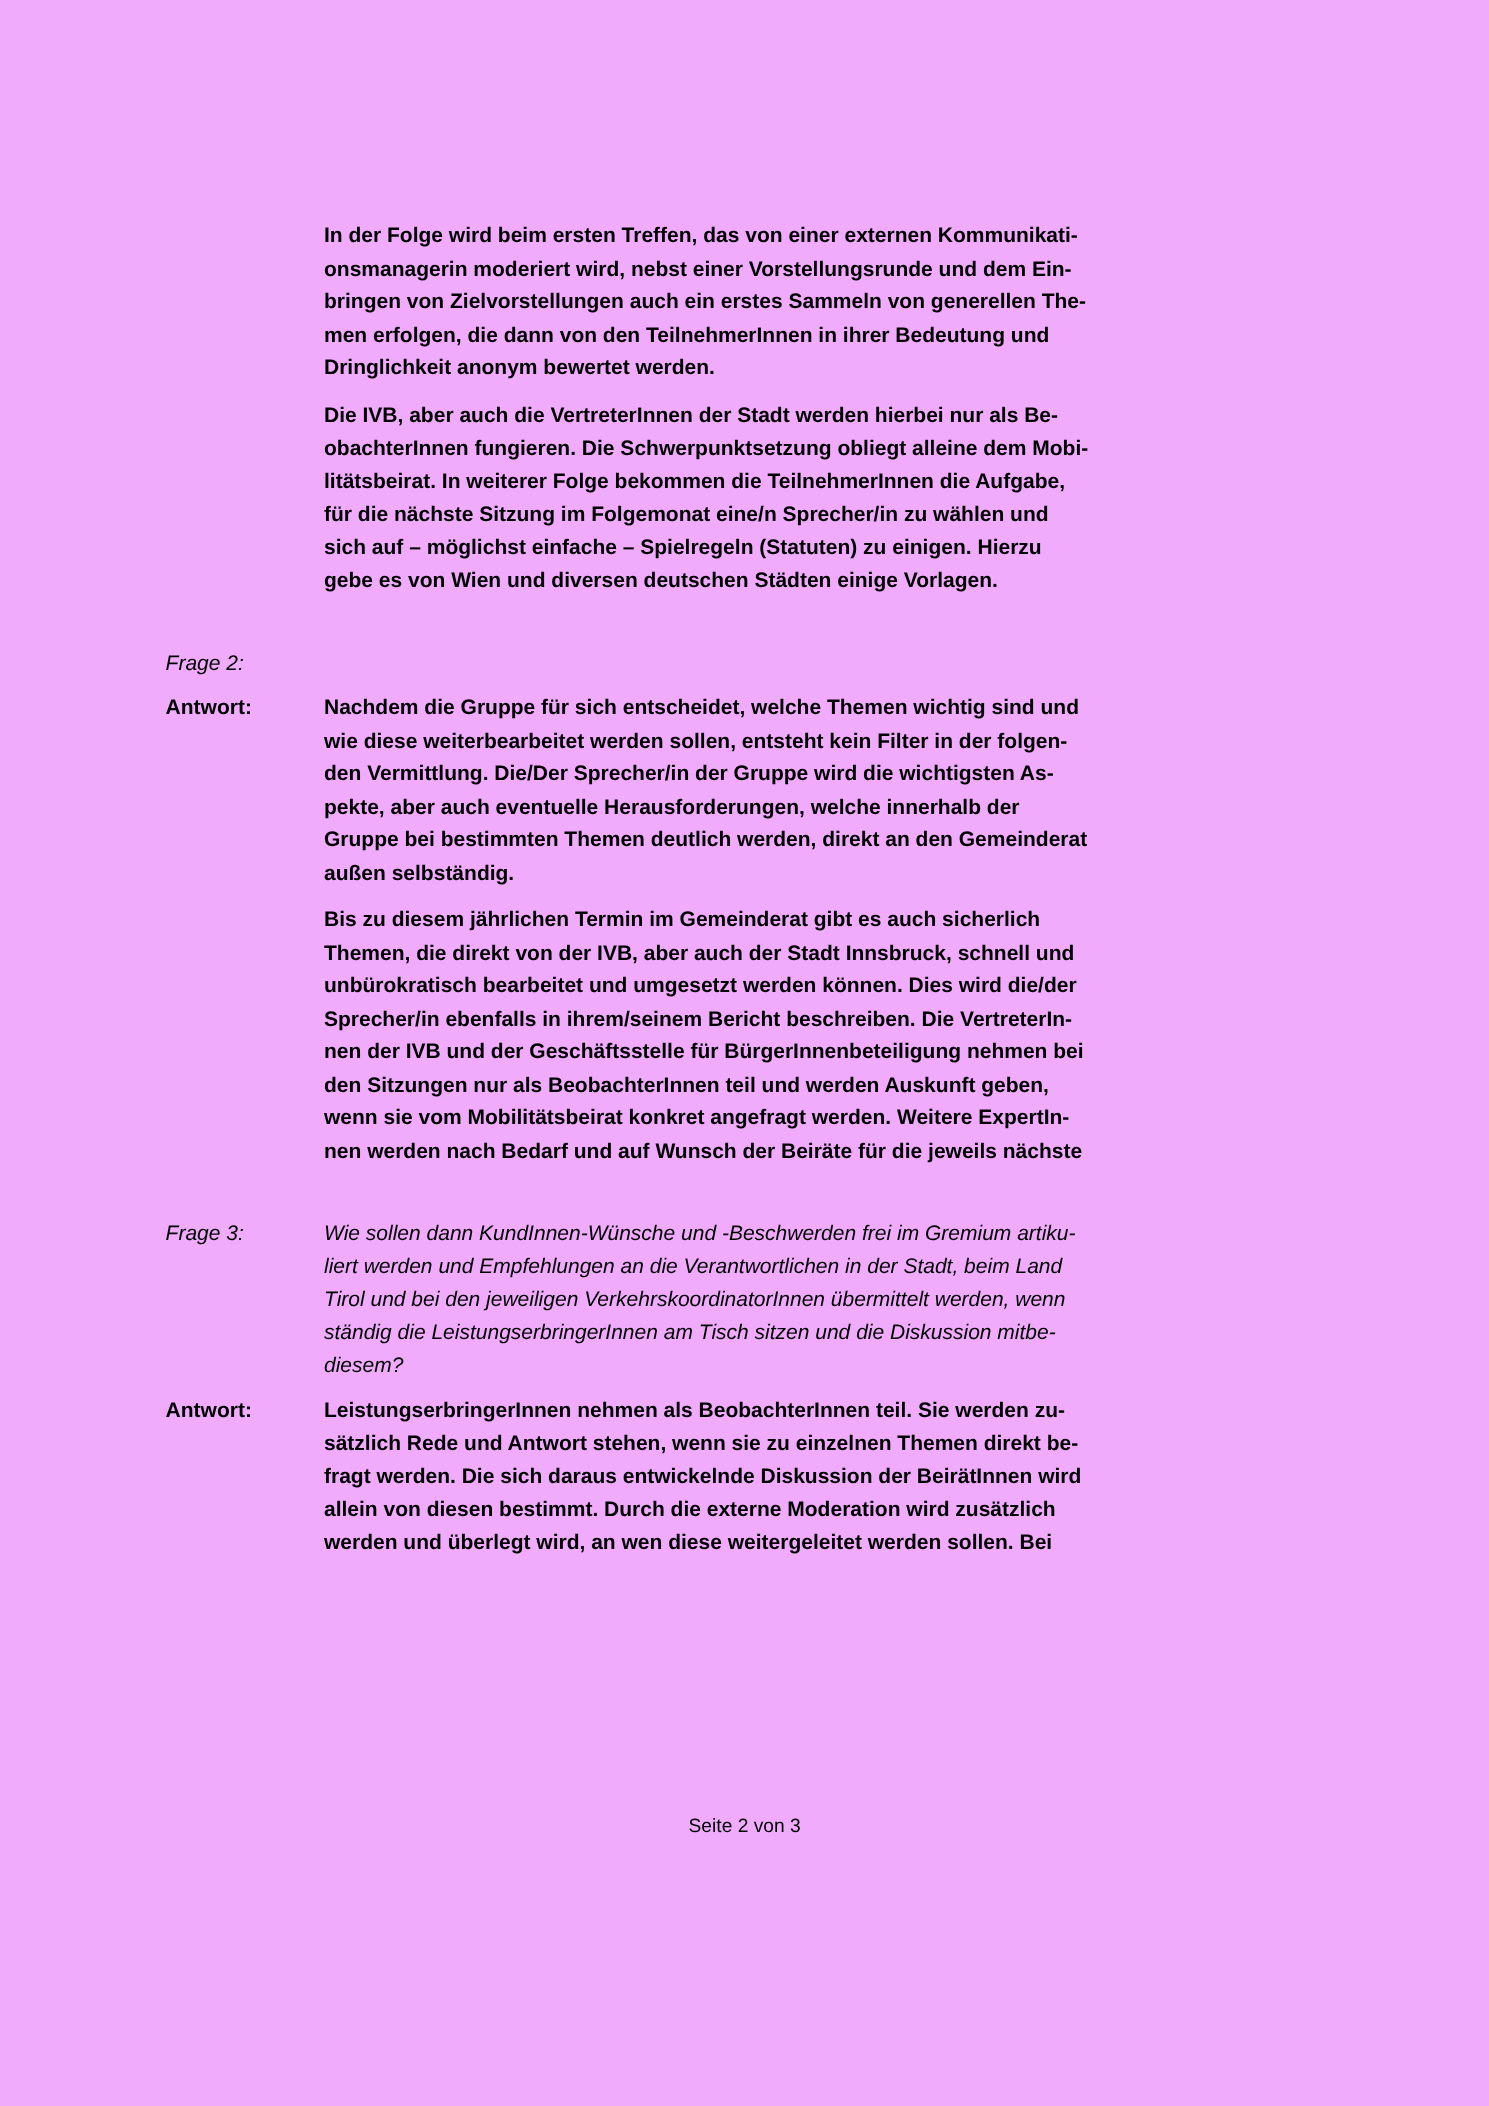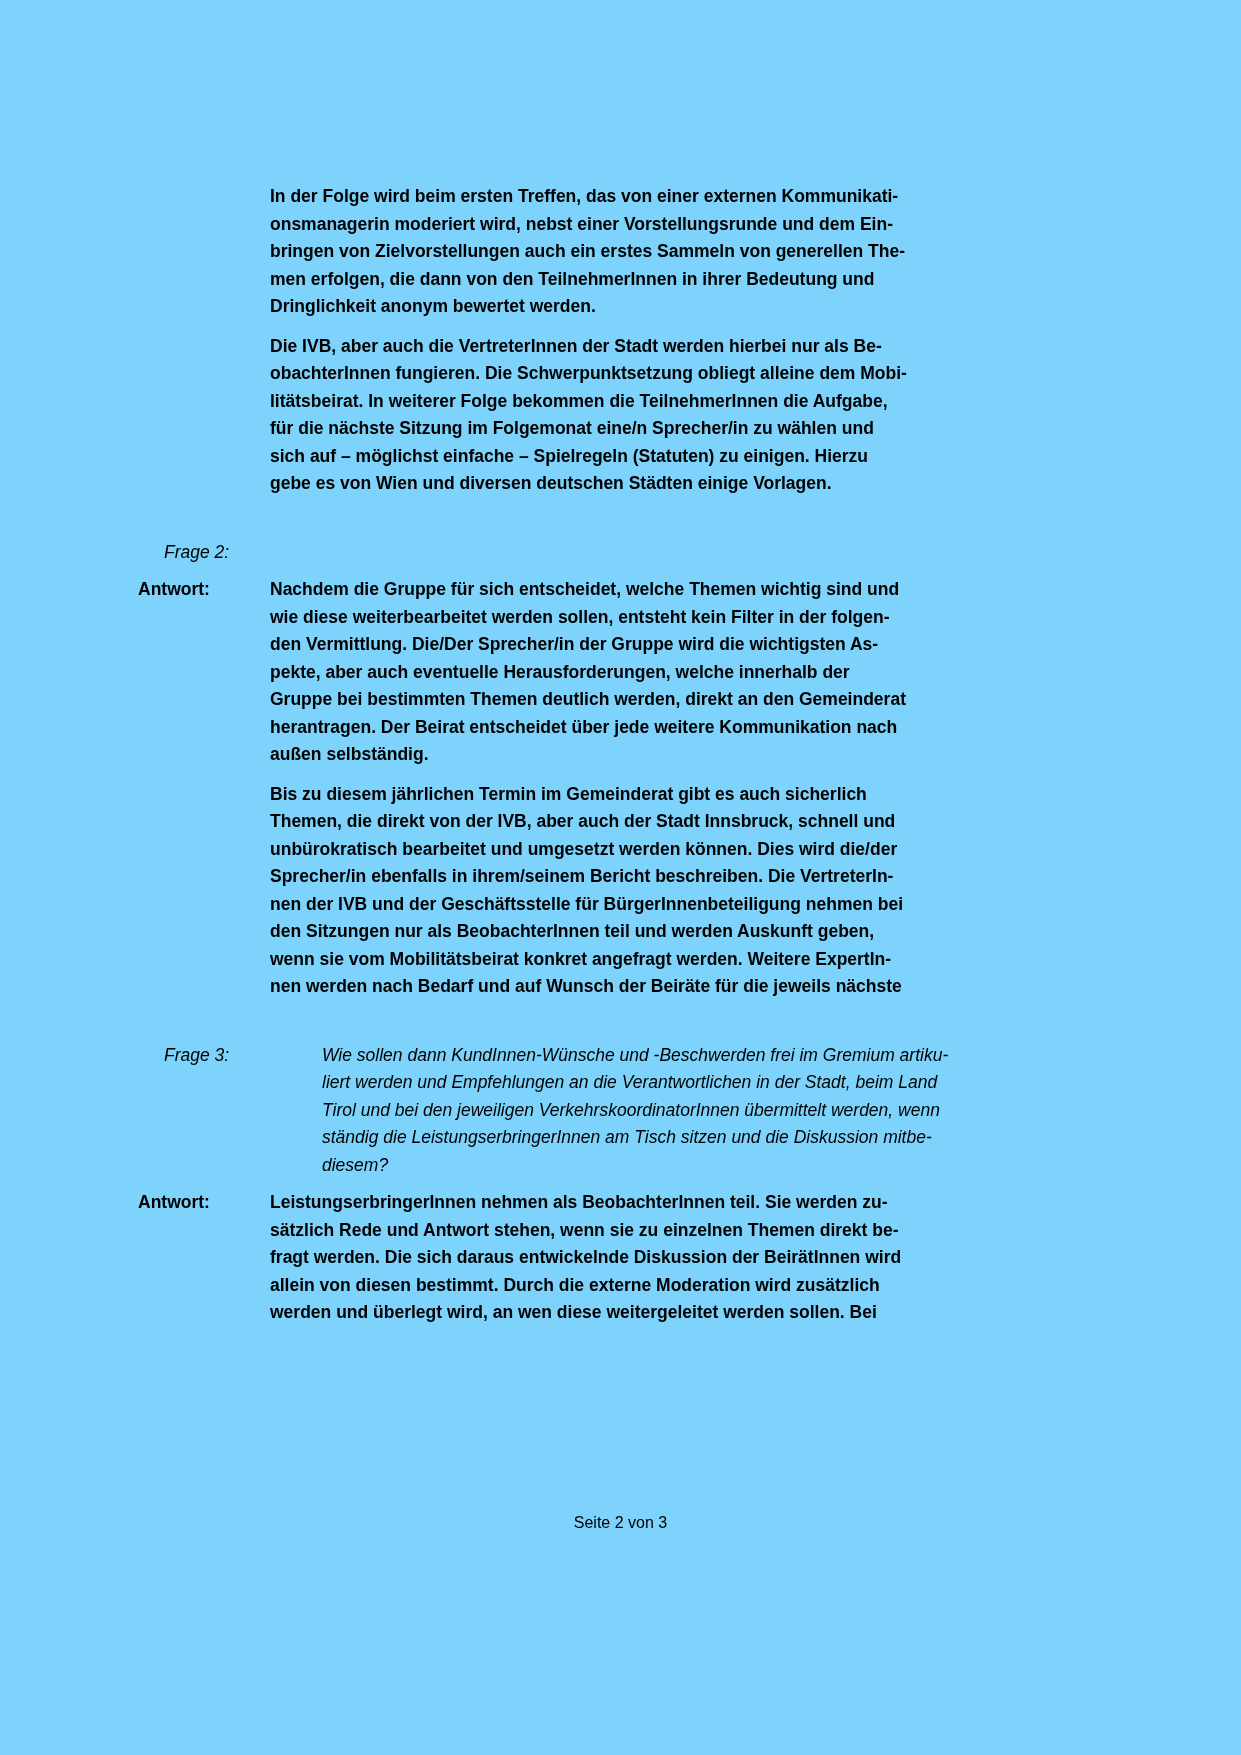--- a/index.html
+++ b/index.html
@@ -11,21 +11,21 @@
     width: 1241px;
     height: 1755px;
     position: relative;
     font-family: "Liberation Sans", sans-serif;
     color: #000000;
     overflow: hidden;
   }
   .page {
     position: absolute;
     inset: 0;
-    background: #7dd3fc;
+    background: #f0abfc;
   }
   .content {
     position: absolute;
     top: 183px;
     left: 138px;
     right: 60px;
   }
   .block {
     display: flex;
     align-items: flex-start;
@@ -45,21 +45,20 @@
     white-space: nowrap;
   }
   .style-bold .label,
   .style-bold .para {
     font-weight: bold;
   }
   .style-italic .label,
   .style-italic .para {
     font-style: italic;
     font-weight: normal;
-    margin-left: 26px;
   }
   .gap-small  { margin-bottom: 12px; }
   .gap-medium { margin-bottom: 10px; }
   .gap-large  { margin-bottom: 41px; }
   .gap-none   { margin-bottom: 0; }
   .footer {
     position: absolute;
     top: 1476px;
     left: 0;
     width: 100%;
@@ -100,21 +99,20 @@
         <div class="label">Frage 2:</div>
       </div>
       <div class="block style-bold gap-small">
         <div class="label">Antwort:</div>
         <div class="para">
           <div class="line">Nachdem die Gruppe für sich entscheidet, welche Themen wichtig sind und</div>
           <div class="line">wie diese weiterbearbeitet werden sollen, entsteht kein Filter in der folgen-</div>
           <div class="line">den Vermittlung. Die/Der Sprecher/in der Gruppe wird die wichtigsten As-</div>
           <div class="line">pekte, aber auch eventuelle Herausforderungen, welche innerhalb der</div>
           <div class="line">Gruppe bei bestimmten Themen deutlich werden, direkt an den Gemeinderat</div>
-          <div class="line">herantragen. Der Beirat entscheidet über jede weitere Kommunikation nach</div>
           <div class="line">außen selbständig.</div>
         </div>
       </div>
       <div class="block style-bold gap-large">
         <div class="label"></div>
         <div class="para">
           <div class="line">Bis zu diesem jährlichen Termin im Gemeinderat gibt es auch sicherlich</div>
           <div class="line">Themen, die direkt von der IVB, aber auch der Stadt Innsbruck, schnell und</div>
           <div class="line">unbürokratisch bearbeitet und umgesetzt werden können. Dies wird die/der</div>
           <div class="line">Sprecher/in ebenfalls in ihrem/seinem Bericht beschreiben. Die VertreterIn-</div>

